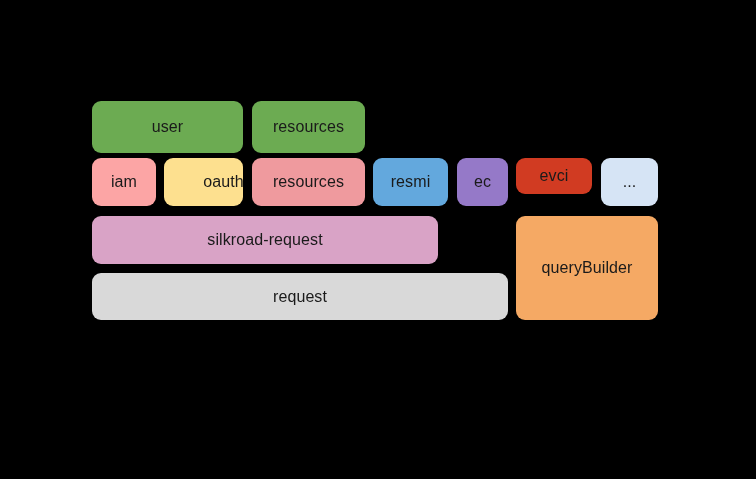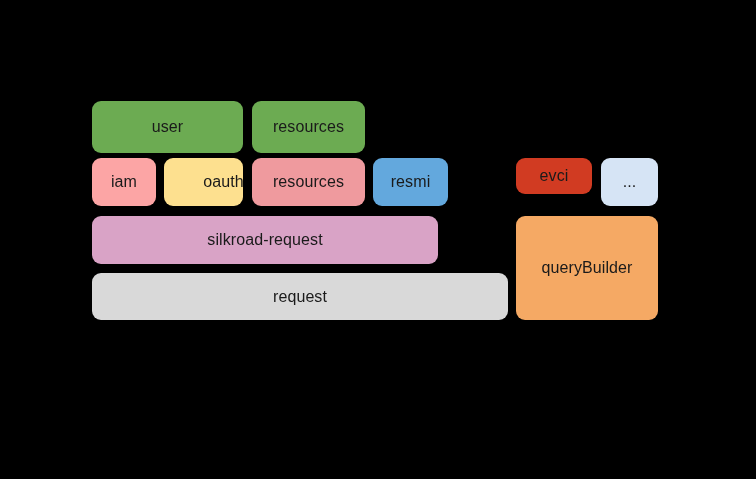--- a/index.html
+++ b/index.html
@@ -69,20 +69,21 @@
   <div class="block b-resources-t">resources</div>
 
   <div class="block b-iam">iam</div>
 
   <div class="block b-oauth">oauth</div>
 
   <div class="block b-resources-m">resources</div>
 
   <div class="block b-resmi">resmi</div>
 
+  <div class="block b-ec">ec</div>
 
   <div class="block b-evci">evci</div>
 
   <div class="block b-more">...</div>
 
   <div class="block b-silkroad">silkroad-request</div>
 
   <div class="block b-querybuilder">queryBuilder</div>
 
   <div class="block b-request">request</div>

